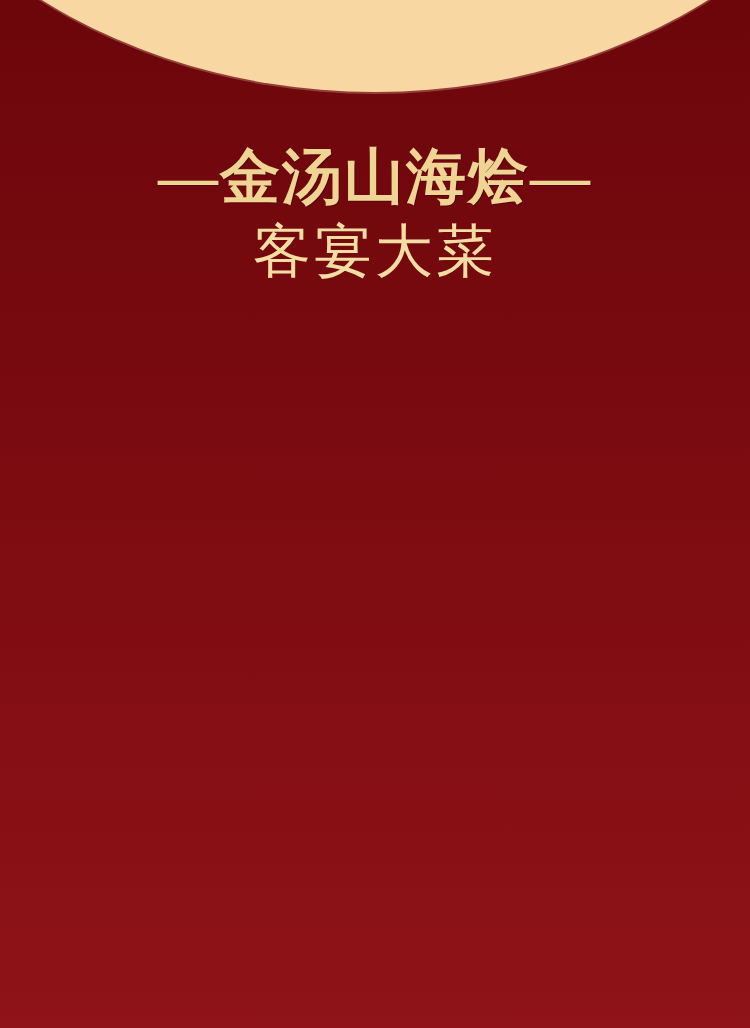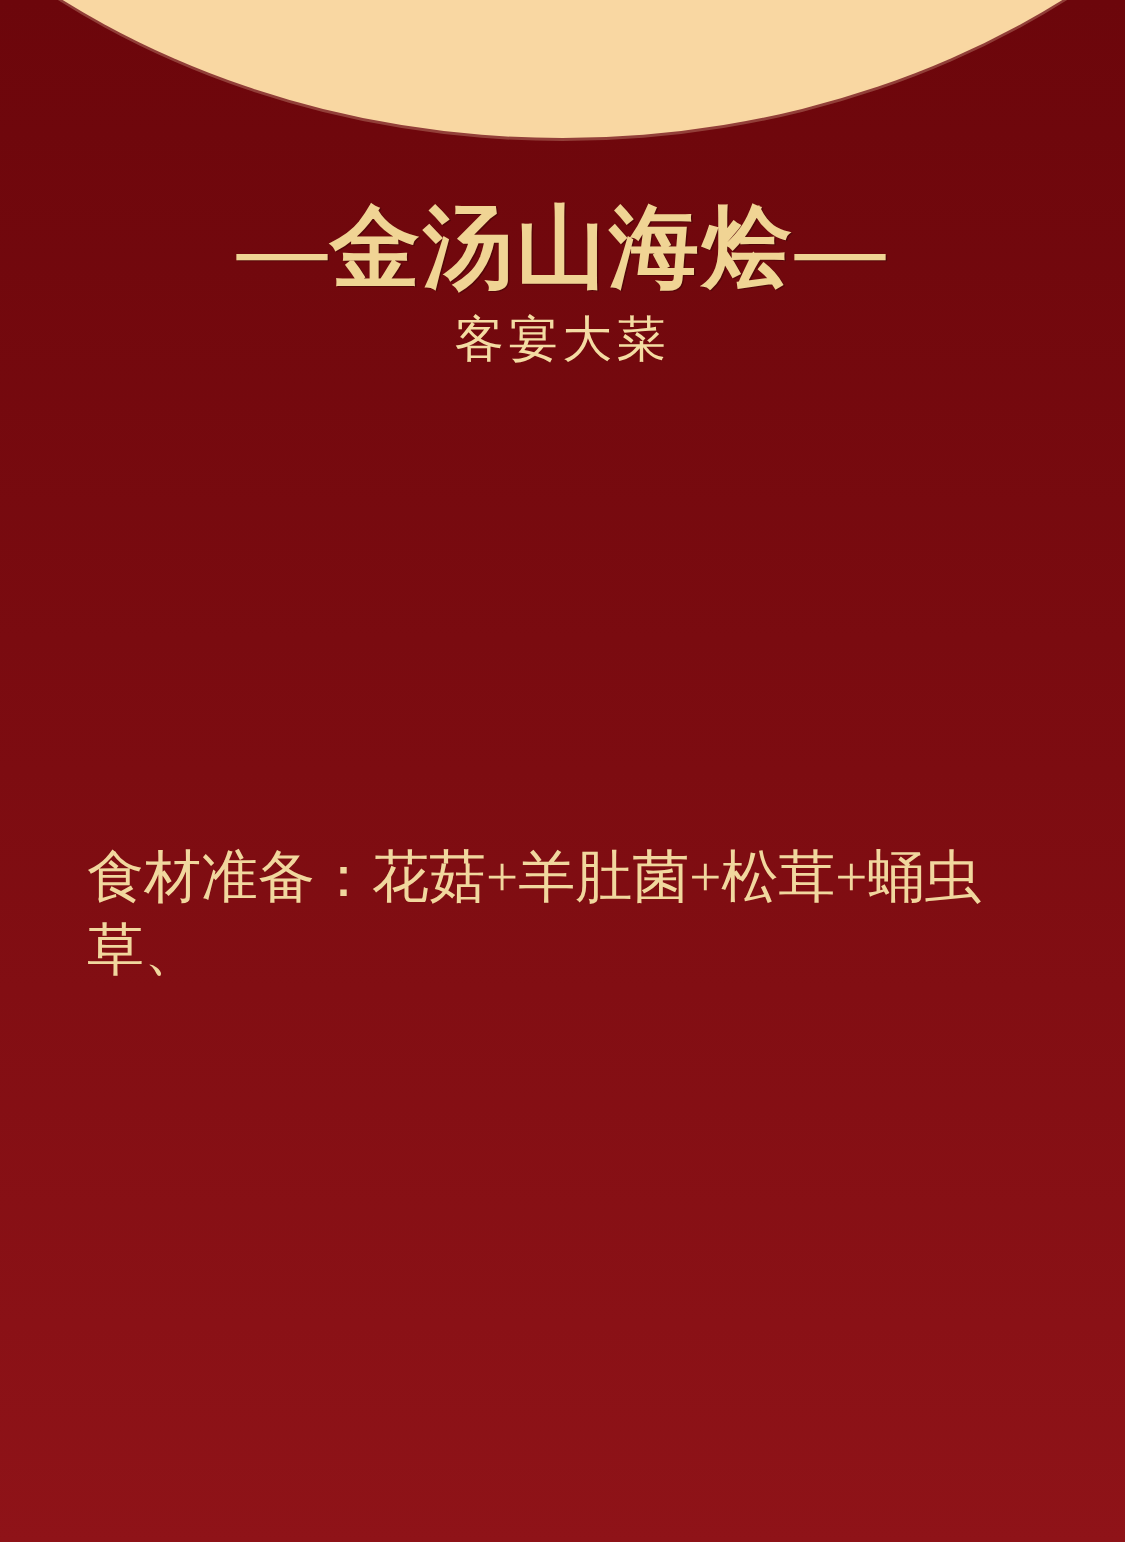--- a/index.html
+++ b/index.html
@@ -27,37 +27,37 @@
     left: -175px;
     top: -808px;
     width: 1100px;
     height: 900px;
     border-radius: 50%;
     background: var(--arc);
     box-shadow: 0 2px 0 rgba(255, 230, 190, 0.25);
   }
   .header {
     position: absolute;
-    top: 132px;
+    top: 144px;
     left: 0;
     width: 100%;
     text-align: center;
   }
   .title {
     font-size: 60px;
     line-height: 1.1;
     font-weight: 700;
     color: var(--title-gold);
     letter-spacing: 2px;
     text-shadow: 1px 1px 0 rgba(0,0,0,0.25);
     white-space: nowrap;
   }
   .subtitle {
     margin-top: 12px;
-    font-size: 33px;
+    font-size: 58px;
     line-height: 1.05;
     font-weight: 400;
     color: var(--subtitle-gold);
     letter-spacing: 3px;
   }
   .body-text {
     position: absolute;
     top: 316px;
     left: 58px;
     right: 30px;
@@ -76,19 +76,18 @@
   <div class="top-arc"></div>
 
   <div class="header">
     <div class="title">—金汤山海烩—</div>
     <div class="subtitle">客宴大菜</div>
   </div>
 
   <div class="body-text">
 
     <div class="ingredients-block">
-      <div class="line">食材准备：花菇+羊肚菌+松茸+蛹虫草、</div>
     </div>
 
     
 
   </div>
 </div>
 
 </body></html>

